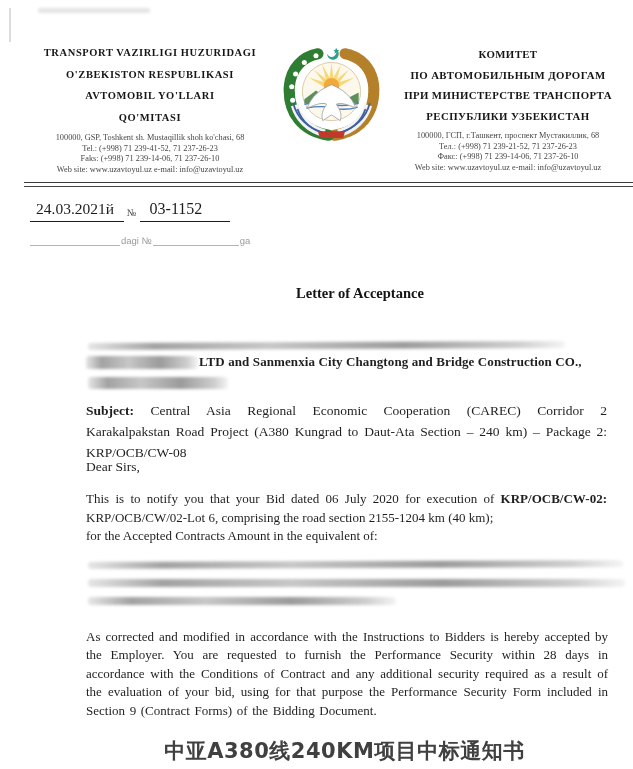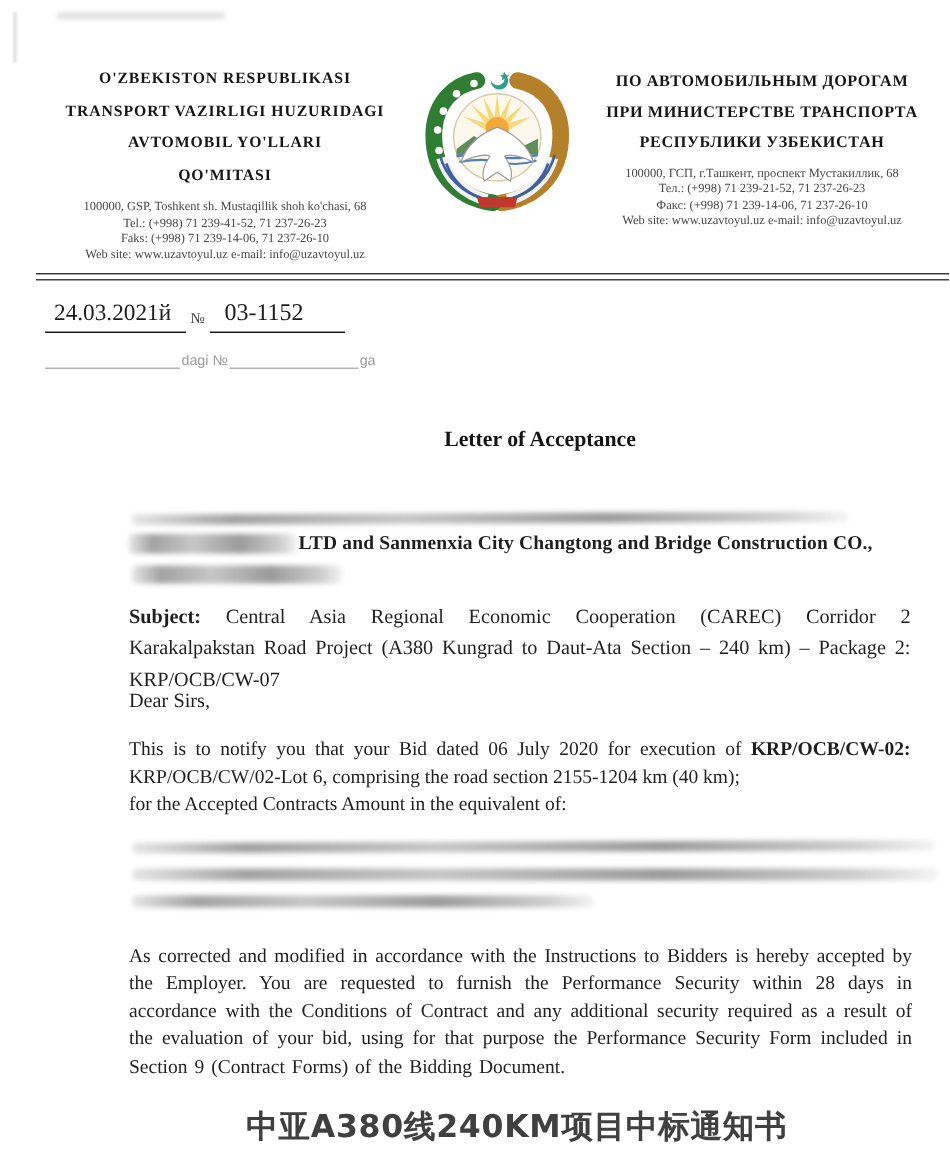--- a/index.html
+++ b/index.html
@@ -122,22 +122,22 @@
 <body>
 
 <div class="page">
 
   <div class="artifact-smudge"></div>
   <div class="artifact-line"></div>
 
   <header class="letterhead">
     <div class="lh-left">
       <div class="lh-title">
+        <div>TRANSPORT  VAZIRLIGI  HUZURIDAGI</div>
         <div>O'ZBEKISTON  RESPUBLIKASI</div>
-        <div>TRANSPORT  VAZIRLIGI  HUZURIDAGI</div>
         <div>AVTOMOBIL  YO'LLARI</div>
         <div>QO'MITASI</div>
       </div>
       <div class="lh-address">
         <div>100000, GSP, Toshkent sh. Mustaqillik shoh ko'chasi, 68</div>
         <div>Tel.: (+998) 71 239-41-52, 71 237-26-23</div>
         <div>Faks: (+998) 71 239-14-06, 71 237-26-10</div>
         <div>Web site: www.uzavtoyul.uz  e-mail: info@uzavtoyul.uz</div>
       </div>
     </div>
@@ -185,20 +185,21 @@
 
         <path d="M45.5 9 A6 6 0 1 0 53.5 3.5 A5 5 0 1 1 45.5 9 Z" fill="#2e9e8f"></path>
         <path d="M55 3 L55.9 5.2 L58.2 5.3 L56.4 6.8 L57 9 L55 7.7 L53 9 L53.6 6.8 L51.8 5.3 L54.1 5.2 Z" fill="#2e9e8f"></path>
 
         <path d="M36 89 L64 89 L62 96 L38 96 Z" fill="#c0392b"></path>
       </svg>
     </div>
 
     <div class="lh-right">
       <div class="lh-title">
+        <div>КОМИТЕТ</div>
         <div>ПО  АВТОМОБИЛЬНЫМ  ДОРОГАМ</div>
         <div>ПРИ  МИНИСТЕРСТВЕ ТРАНСПОРТА</div>
         <div>РЕСПУБЛИКИ  УЗБЕКИСТАН</div>
       </div>
       <div class="lh-address">
         <div>100000, ГСП, г.Ташкент, проспект Мустакиллик, 68</div>
         <div>Тел.: (+998) 71 239-21-52, 71 237-26-23</div>
         <div>Факс: (+998) 71 239-14-06, 71 237-26-10</div>
         <div>Web site: www.uzavtoyul.uz  e-mail: info@uzavtoyul.uz</div>
       </div>
@@ -228,21 +229,21 @@
     <div class="recipient-line">
       <span class="redact r-inline"></span>
       <span class="recipient-text">LTD and Sanmenxia City Changtong and Bridge Construction CO.,</span>
     </div>
     <div class="redact r-bottom"></div>
   </section>
 
   <section class="subject">
     <div class="just"><span class="bold">Subject:</span> <span>Central Asia Regional Economic Cooperation (CAREC) Corridor 2</span></div>
     <div class="just">Karakalpakstan Road Project (A380 Kungrad to Daut-Ata Section – 240 km) – Package 2:</div>
-    <div>KRP/OCB/CW-07</div>
+    <div>KRP/OCB/CW-08</div>
   </section>
 
   <div class="salutation">Dear Sirs,</div>
 
   <section class="notify">
     <div class="just"><span>This is to notify you that your Bid dated 06 July 2020 for execution of</span> <span class="bold">KRP/OCB/CW-02:</span></div>
     <div>KRP/OCB/CW/02-Lot 6, comprising the road section 2155-1204 km (40 km);</div>
     <div>for the Accepted Contracts Amount in the equivalent of:</div>
   </section>
 

